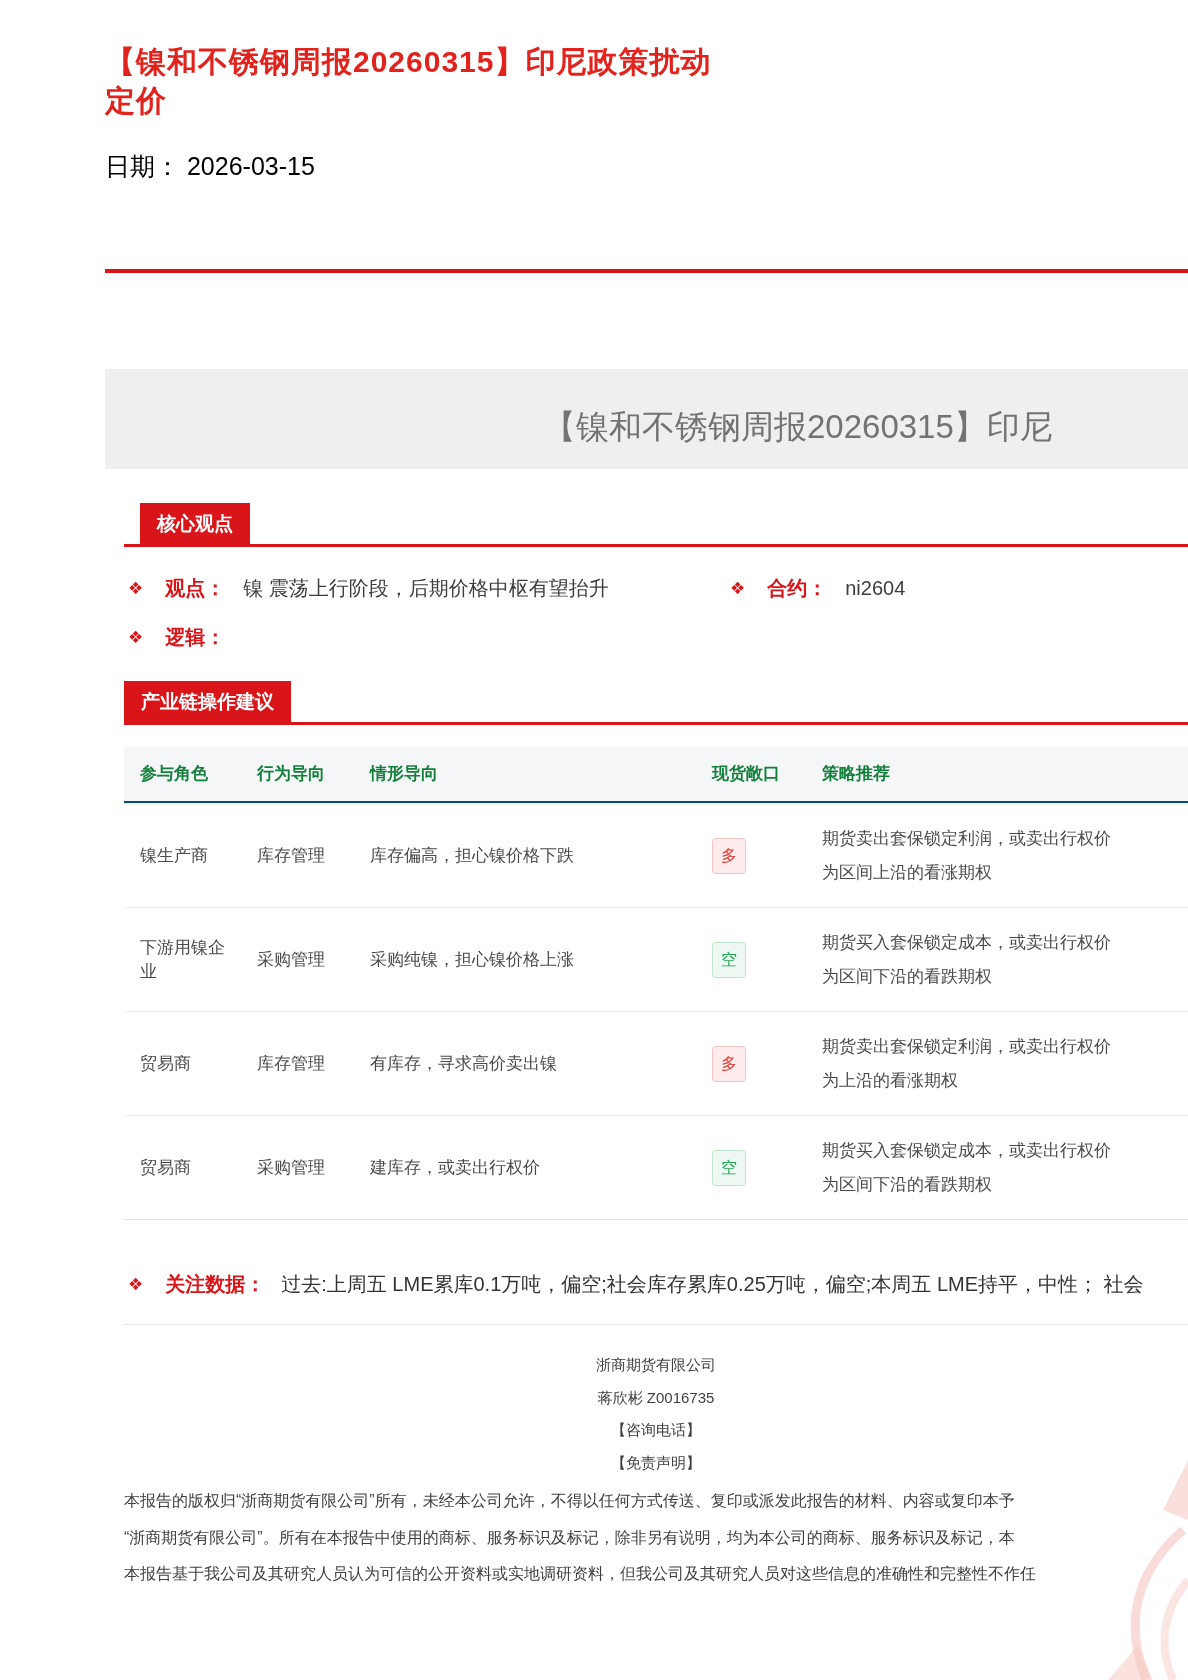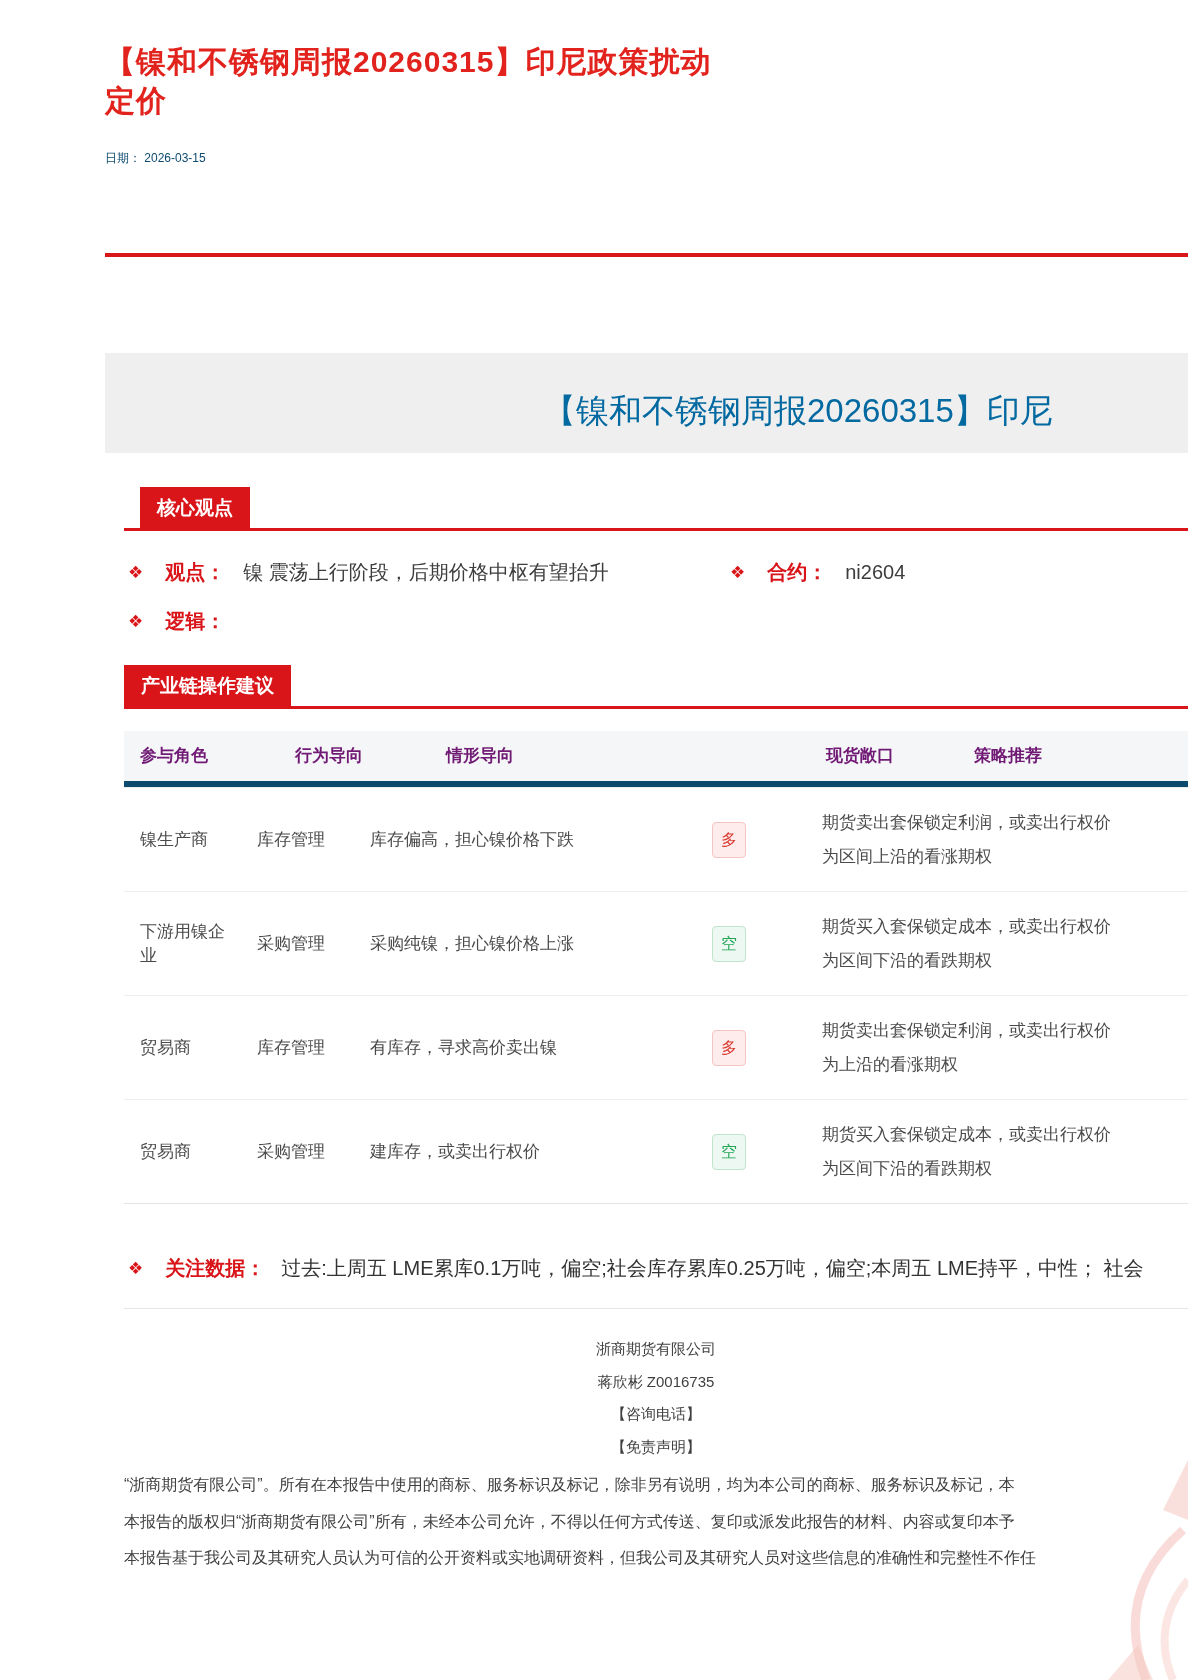--- a/index.html
+++ b/index.html
@@ -6,46 +6,46 @@
   html,body { background:#fff; }
   body {
     width:1188px; height:1680px; overflow:hidden; position:relative;
     font-family:"Liberation Sans","DejaVu Sans",sans-serif; color:#404040;
   }
   .content { padding-left:105px; }
 
   
   .page-title { margin-top:42px; font-size:30px; font-weight:700; color:#e2231d; line-height:1.3; letter-spacing:1px; }
   .page-title .t-line { white-space:nowrap; }
-  .date-line { margin-top:30px; font-size:12px; color:#0c4a6e; }
+  .date-line { margin-top:30px; font-size:25px; color:#000000; }
 
   
   .red-rule { margin-top:86px; height:4px; background:#d9151a; }
   .banner { margin-top:96px; height:100px; background:#efefef; position:relative; }
-  .banner-title { position:absolute; left:438px; top:36px; font-size:33px; color:#0369a1; white-space:nowrap; }
+  .banner-title { position:absolute; left:438px; top:36px; font-size:33px; color:#737373; white-space:nowrap; }
 
   
   .section-head { margin-left:19px; border-bottom:3px solid #d9151a; }
   .section-head.core { margin-top:34px;padding-left:16px; }
   .section-head.advice { margin-top:30px; }
   .section-label { display:inline-block; background:#d9151a; color:#fff; font-size:19px; font-weight:700; padding:8px 17px 7px; }
 
   
   .bullet-row { margin-left:23px; margin-top:28px; display:flex; align-items:baseline; font-size:20px; white-space:nowrap; }
   .bullet-col1 { display:flex; align-items:baseline; width:602px; overflow:hidden; }
   .bullet-col2 { display:flex; align-items:baseline; }
   .bullet-icon { color:#d9151a; font-size:17px; margin-right:22px; position:relative; top:-1px; }
   .bullet-label { color:#d9151a; font-weight:700; margin-right:18px; }
   .bullet-text { color:#3d3d3d; }
   .bullet-row.logic { margin-top:22px; overflow:hidden; }
 
   
   .advice-table { margin-left:19px; margin-top:22px; font-size:17px; border-bottom:1px solid #e3e3e3; }
   .tbl-row { display:grid; grid-template-columns:117px 113px 342px 110px 1fr; padding-left:16px; align-items:center; }
-  .tbl-row.head { background:#f5f6f7; height:56px; border-bottom:6px solid #0c4a6e; color:#701a75; font-weight:700;gap:38px; }
+  .tbl-row.head { background:#f5f6f7; height:56px; border-bottom:2px solid #0c4a6e; color:#15803d; font-weight:700; }
   .tbl-row.body-row { min-height:104px; border-top:1px solid #ededed; color:#4a4a4a; }
   .tbl-row.body-row:first-of-type { border-top:none; }
   .cell { padding-right:18px; line-height:24px; }
   .strategy-cell { line-height:34px; }
   .strategy-cell .s1 { white-space:nowrap; }
   .badge { display:inline-flex; align-items:center; justify-content:center; width:34px; height:36px; border-radius:4px; font-size:16px; }
   .badge.long { background:#fdeceb; border:1px solid #f3c5c2; color:#d93a32; }
   .badge.short { background:#ecf8f1; border:1px solid #bfe5cc; color:#23a455; }
 
   
@@ -171,22 +171,22 @@
   <div class="footer-divider"></div>
 
   <div class="footer">
     <div>浙商期货有限公司</div>
     <div>蒋欣彬 Z0016735</div>
     <div>【咨询电话】</div>
     <div>【免责声明】</div>
   </div>
 
   <div class="disclaimer">
+    <div>本报告的版权归“浙商期货有限公司”所有，未经本公司允许，不得以任何方式传送、复印或派发此报告的材料、内容或复印本予</div>
     <div>“浙商期货有限公司”。所有在本报告中使用的商标、服务标识及标记，除非另有说明，均为本公司的商标、服务标识及标记，本</div>
-    <div>本报告的版权归“浙商期货有限公司”所有，未经本公司允许，不得以任何方式传送、复印或派发此报告的材料、内容或复印本予</div>
     <div>本报告基于我公司及其研究人员认为可信的公开资料或实地调研资料，但我公司及其研究人员对这些信息的准确性和完整性不作任</div>
 
   </div>
 
 </div>
 
 <div class="watermark">
   <svg width="120" height="230" viewBox="0 0 120 230" xmlns="http://www.w3.org/2000/svg">
     <path d="M120 10 L95 60 L120 70 Z" fill="#f6c7c0" opacity="0.55"></path>
     <path d="M115 80 C70 120, 55 170, 78 230" stroke="#f3b9b3" stroke-width="9" fill="none" opacity="0.5"></path>

